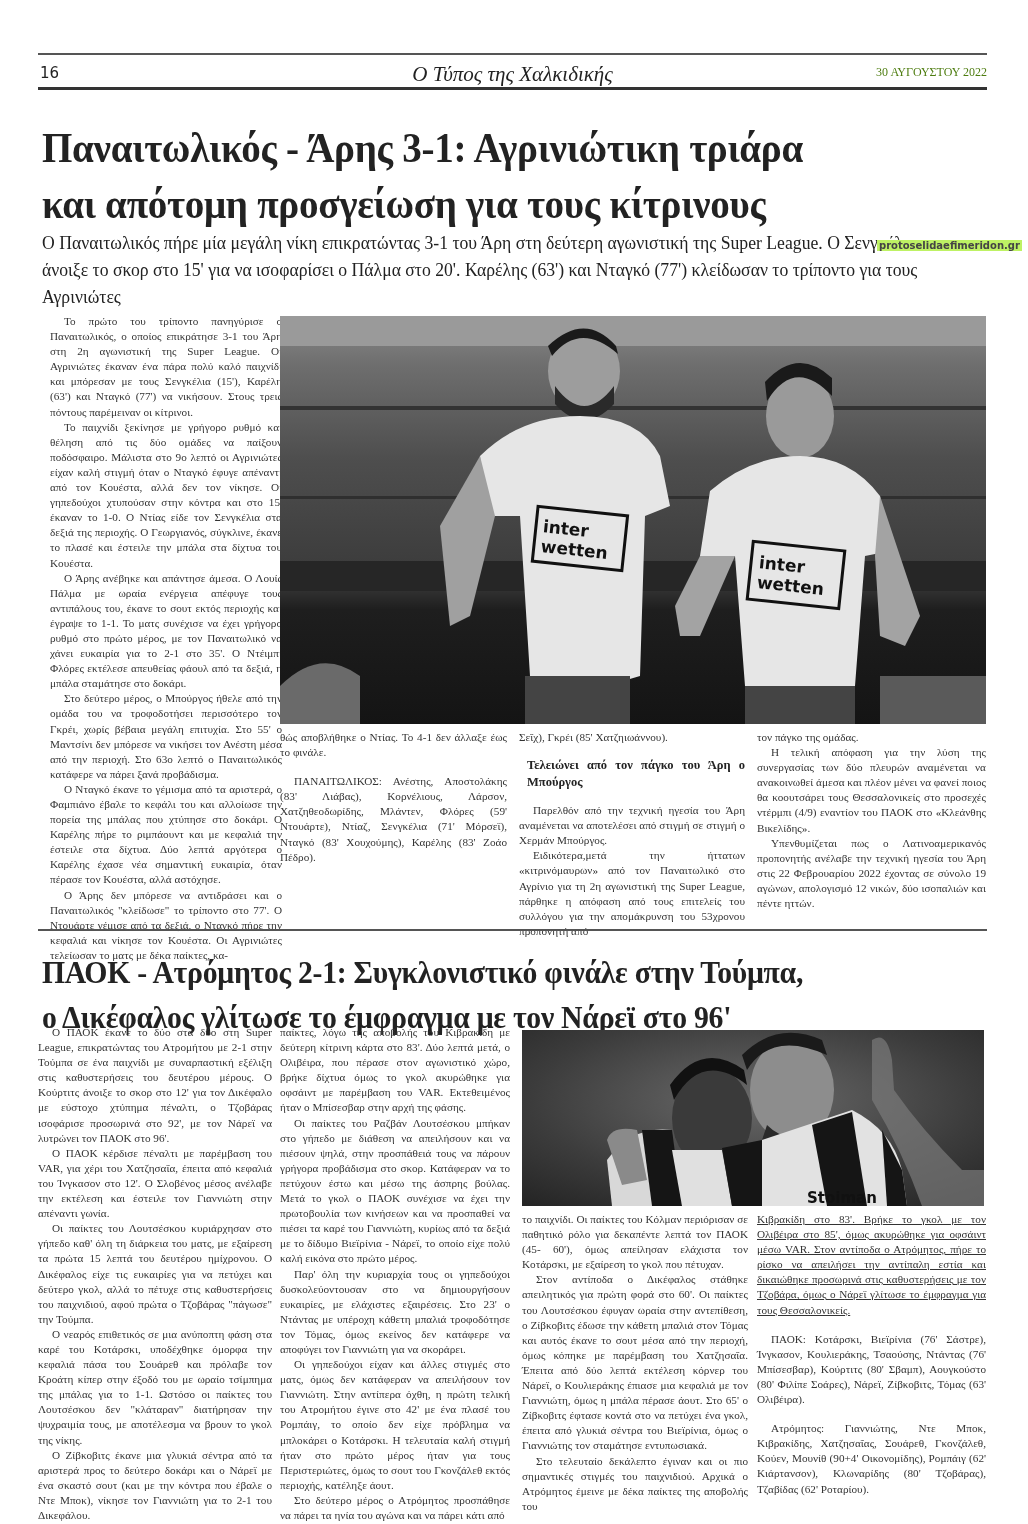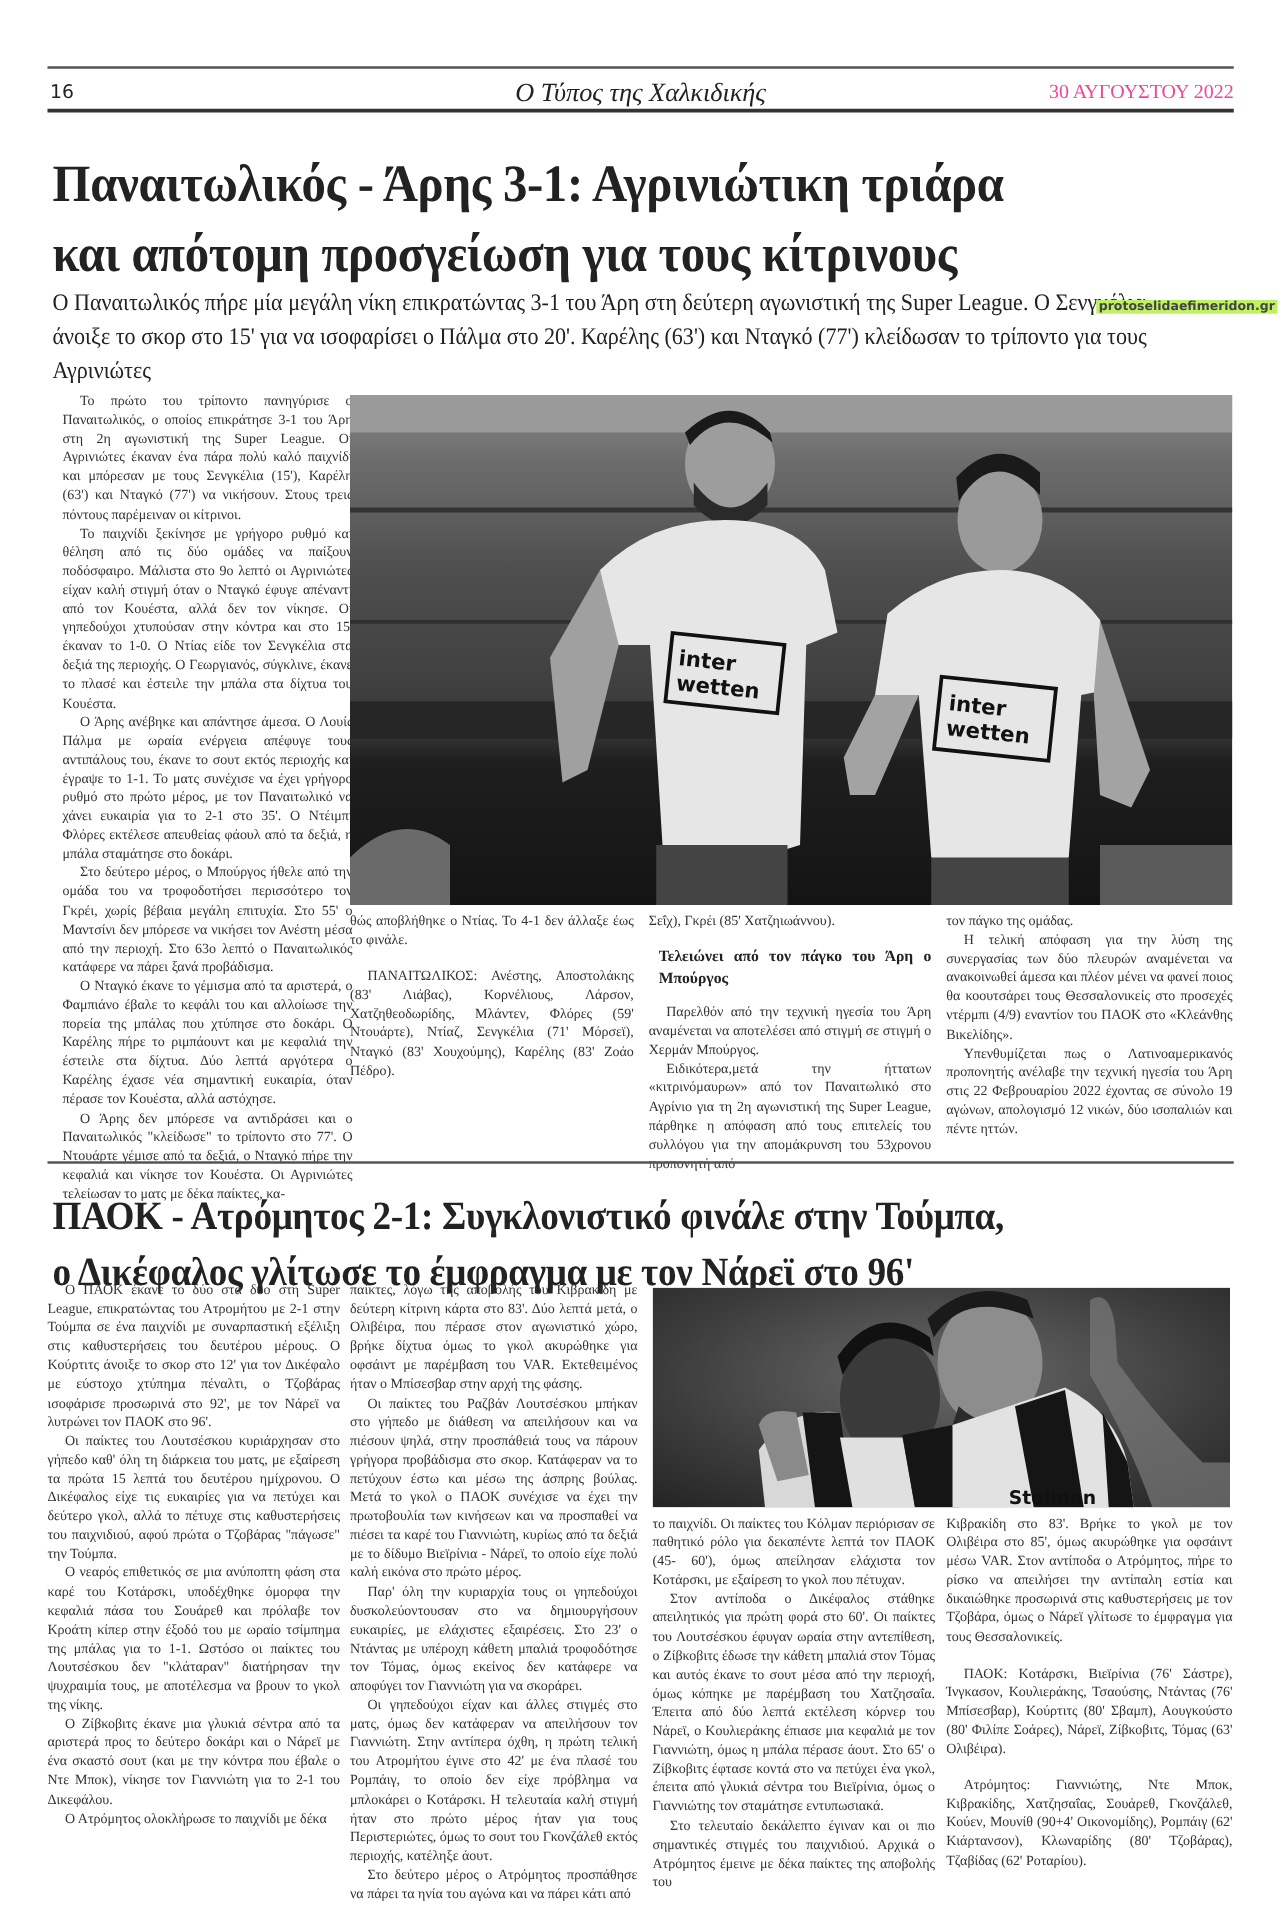--- a/index.html
+++ b/index.html
@@ -1,21 +1,21 @@
 <!DOCTYPE html>
 <html><head>
 <meta charset="utf-8">
 <style>
   html, body { margin:0; padding:0; background:#ffffff; }
   body { width:1028px; height:1524px; position:relative; overflow:hidden; font-family:"Liberation Serif","DejaVu Serif",serif; color:#222; }
   .rule { position:absolute; left:38px; width:949px; background:#555; }
   .masthead { position:absolute; top:62px; left:38px; width:949px; height:24px; }
   .pagenum { position:absolute; left:2px; top:2px; font-family:"DejaVu Sans",sans-serif; font-size:15px; color:#222; }
   .papername { position:absolute; left:0; right:0; text-align:center; top:0; font-style:italic; font-size:21px; color:#222; }
-  .dateline { position:absolute; right:0; top:3px; font-size:16px; color:#ec4899; }
+  .dateline { position:absolute; right:0; top:3px; font-size:12px; color:#4d7c0f; }
   .headline { position:absolute; left:42px; width:940px; font-weight:bold; color:#222; letter-spacing:-0.3px; transform-origin:left top; }
   .h1 { top:120px; font-size:42px; line-height:56px; transform:scaleX(0.93); width:1010px; }
   .h2 { top:950px; font-size:32px; line-height:45px; transform:scaleX(0.93); width:1010px; }
   .lead { position:absolute; left:42px; top:229px; width:950px; font-size:19px; line-height:27px; color:#222; transform:scaleX(0.93); transform-origin:left top; }
   .watermark { position:absolute; left:877px; top:240px; font-family:"DejaVu Sans",sans-serif; font-size:10px; font-weight:bold; color:#444; background:#bef264; padding:0 2px; }
   .col { position:absolute; font-size:11.2px; line-height:15.1px; text-align:justify; color:#333; }
   .col p { margin:0; text-indent:14px; }
   .col p.gap { margin-top:14px; }
   .col h4 { margin:12px 0 12px 0; font-size:12.5px; line-height:17px; font-weight:bold; color:#222; padding-left:8px; }
   .photo { position:absolute; overflow:hidden; }
@@ -109,20 +109,21 @@
 
 <div class="rule" style="top:929px;height:2px;"></div>
 
 <div class="headline h2">
   <div>ΠΑΟΚ - Ατρόμητος 2-1: Συγκλονιστικό φινάλε στην Τούμπα,</div>
   <div>ο Δικέφαλος γλίτωσε το έμφραγμα με τον Νάρεϊ στο 96'</div>
 </div>
 
 <div class="col" style="left:38px;top:1025px;width:234px;">
   <p>Ο ΠΑΟΚ έκανε το δύο στα δύο στη Super League, επικρατώντας του Ατρομήτου με 2-1 στην Τούμπα σε ένα παιχνίδι με συναρπαστική εξέλιξη στις καθυστερήσεις του δευτέρου μέρους. Ο Κούρτιτς άνοιξε το σκορ στο 12' για τον Δικέφαλο με εύστοχο χτύπημα πέναλτι, ο Τζοβάρας ισοφάρισε προσωρινά στο 92', με τον Νάρεϊ να λυτρώνει τον ΠΑΟΚ στο 96'.</p>
+  <p>Ο ΠΑΟΚ κέρδισε πέναλτι με παρέμβαση του VAR, για χέρι του Χατζησαΐα, έπειτα από κεφαλιά του Ίνγκασον στο 12'. Ο Σλοβένος μέσος ανέλαβε την εκτέλεση και έστειλε τον Γιαννιώτη στην απέναντι γωνία.</p>
   <p>Οι παίκτες του Λουτσέσκου κυριάρχησαν στο γήπεδο καθ' όλη τη διάρκεια του ματς, με εξαίρεση τα πρώτα 15 λεπτά του δευτέρου ημίχρονου. Ο Δικέφαλος είχε τις ευκαιρίες για να πετύχει και δεύτερο γκολ, αλλά το πέτυχε στις καθυστερήσεις του παιχνιδιού, αφού πρώτα ο Τζοβάρας "πάγωσε" την Τούμπα.</p>
   <p>Ο νεαρός επιθετικός σε μια ανύποπτη φάση στα καρέ του Κοτάρσκι, υποδέχθηκε όμορφα την κεφαλιά πάσα του Σουάρεθ και πρόλαβε τον Κροάτη κίπερ στην έξοδό του με ωραίο τσίμπημα της μπάλας για το 1-1. Ωστόσο οι παίκτες του Λουτσέσκου δεν "κλάταραν" διατήρησαν την ψυχραιμία τους, με αποτέλεσμα να βρουν το γκολ της νίκης.</p>
   <p>Ο Ζίβκοβιτς έκανε μια γλυκιά σέντρα από τα αριστερά προς το δεύτερο δοκάρι και ο Νάρεϊ με ένα σκαστό σουτ (και με την κόντρα που έβαλε ο Ντε Μποκ), νίκησε τον Γιαννιώτη για το 2-1 του Δικεφάλου.</p>
   <p>Ο Ατρόμητος ολοκλήρωσε το παιχνίδι με δέκα</p>
 </div>
 
 <div class="col" style="left:280px;top:1025px;width:230px;">
   <p style="text-indent:0;">παίκτες, λόγω της αποβολής του Κιβρακίδη με δεύτερη κίτρινη κάρτα στο 83'. Δύο λεπτά μετά, ο Ολιβέιρα, που πέρασε στον αγωνιστικό χώρο, βρήκε δίχτυα όμως το γκολ ακυρώθηκε για οφσάιντ με παρέμβαση του VAR. Εκτεθειμένος ήταν ο Μπίσεσβαρ στην αρχή της φάσης.</p>
   <p>Οι παίκτες του Ραζβάν Λουτσέσκου μπήκαν στο γήπεδο με διάθεση να απειλήσουν και να πιέσουν ψηλά, στην προσπάθειά τους να πάρουν γρήγορα προβάδισμα στο σκορ. Κατάφεραν να το πετύχουν έστω και μέσω της άσπρης βούλας. Μετά το γκολ ο ΠΑΟΚ συνέχισε να έχει την πρωτοβουλία των κινήσεων και να προσπαθεί να πιέσει τα καρέ του Γιαννιώτη, κυρίως από τα δεξιά με το δίδυμο Βιεϊρίνια - Νάρεϊ, το οποίο είχε πολύ καλή εικόνα στο πρώτο μέρος.</p>
   <p>Παρ' όλη την κυριαρχία τους οι γηπεδούχοι δυσκολεύοντουσαν στο να δημιουργήσουν ευκαιρίες, με ελάχιστες εξαιρέσεις. Στο 23' ο Ντάντας με υπέροχη κάθετη μπαλιά τροφοδότησε τον Τόμας, όμως εκείνος δεν κατάφερε να αποφύγει τον Γιαννιώτη για να σκοράρει.</p>
@@ -160,16 +161,16 @@
   </svg>
 </div>
 
 <div class="col" style="left:522px;top:1212px;width:226px;">
   <p style="text-indent:0;">το παιχνίδι. Οι παίκτες του Κόλμαν περιόρισαν σε παθητικό ρόλο για δεκαπέντε λεπτά τον ΠΑΟΚ (45- 60'), όμως απείλησαν ελάχιστα τον Κοτάρσκι, με εξαίρεση το γκολ που πέτυχαν.</p>
   <p>Στον αντίποδα ο Δικέφαλος στάθηκε απειλητικός για πρώτη φορά στο 60'. Οι παίκτες του Λουτσέσκου έφυγαν ωραία στην αντεπίθεση, ο Ζίβκοβιτς έδωσε την κάθετη μπαλιά στον Τόμας και αυτός έκανε το σουτ μέσα από την περιοχή, όμως κόπηκε με παρέμβαση του Χατζησαΐα. Έπειτα από δύο λεπτά εκτέλεση κόρνερ του Νάρεϊ, ο Κουλιεράκης έπιασε μια κεφαλιά με τον Γιαννιώτη, όμως η μπάλα πέρασε άουτ. Στο 65' ο Ζίβκοβιτς έφτασε κοντά στο να πετύχει ένα γκολ, έπειτα από γλυκιά σέντρα του Βιεϊρίνια, όμως ο Γιαννιώτης τον σταμάτησε εντυπωσιακά.</p>
   <p>Στο τελευταίο δεκάλεπτο έγιναν και οι πιο σημαντικές στιγμές του παιχνιδιού. Αρχικά ο Ατρόμητος έμεινε με δέκα παίκτες της αποβολής του</p>
 </div>
 
 <div class="col" style="left:757px;top:1212px;width:229px;">
-  <p style="text-indent:0;">Κιβρακίδη στο 83'. Βρήκε το γκολ με τον Ολιβέιρα στο 85', όμως ακυρώθηκε για οφσάιντ μέσω VAR. Στον αντίποδα ο Ατρόμητος, πήρε το ρίσκο να απειλήσει την αντίπαλη εστία και δικαιώθηκε προσωρινά στις καθυστερήσεις με τον Τζοβάρα, όμως ο Νάρεϊ γλίτωσε το έμφραγμα για τους Θεσσαλονικείς.</p>
+  <p style="text-indent:0;text-decoration:underline;">Κιβρακίδη στο 83'. Βρήκε το γκολ με τον Ολιβέιρα στο 85', όμως ακυρώθηκε για οφσάιντ μέσω VAR. Στον αντίποδα ο Ατρόμητος, πήρε το ρίσκο να απειλήσει την αντίπαλη εστία και δικαιώθηκε προσωρινά στις καθυστερήσεις με τον Τζοβάρα, όμως ο Νάρεϊ γλίτωσε το έμφραγμα για τους Θεσσαλονικείς.</p>
   <p class="gap">ΠΑΟΚ: Κοτάρσκι, Βιεϊρίνια (76' Σάστρε), Ίνγκασον, Κουλιεράκης, Τσαούσης, Ντάντας (76' Μπίσεσβαρ), Κούρτιτς (80' Σβαμπ), Αουγκούστο (80' Φιλίπε Σοάρες), Νάρεϊ, Ζίβκοβιτς, Τόμας (63' Ολιβέιρα).</p>
   <p class="gap">Ατρόμητος: Γιαννιώτης, Ντε Μποκ, Κιβρακίδης, Χατζησαΐας, Σουάρεθ, Γκονζάλεθ, Κούεν, Μουνίθ (90+4' Οικονομίδης), Ρομπάιγ (62' Κιάρτανσον), Κλωναρίδης (80' Τζοβάρας), Τζαβίδας (62' Ροταρίου).</p>
 </div>
 
 </body></html>

